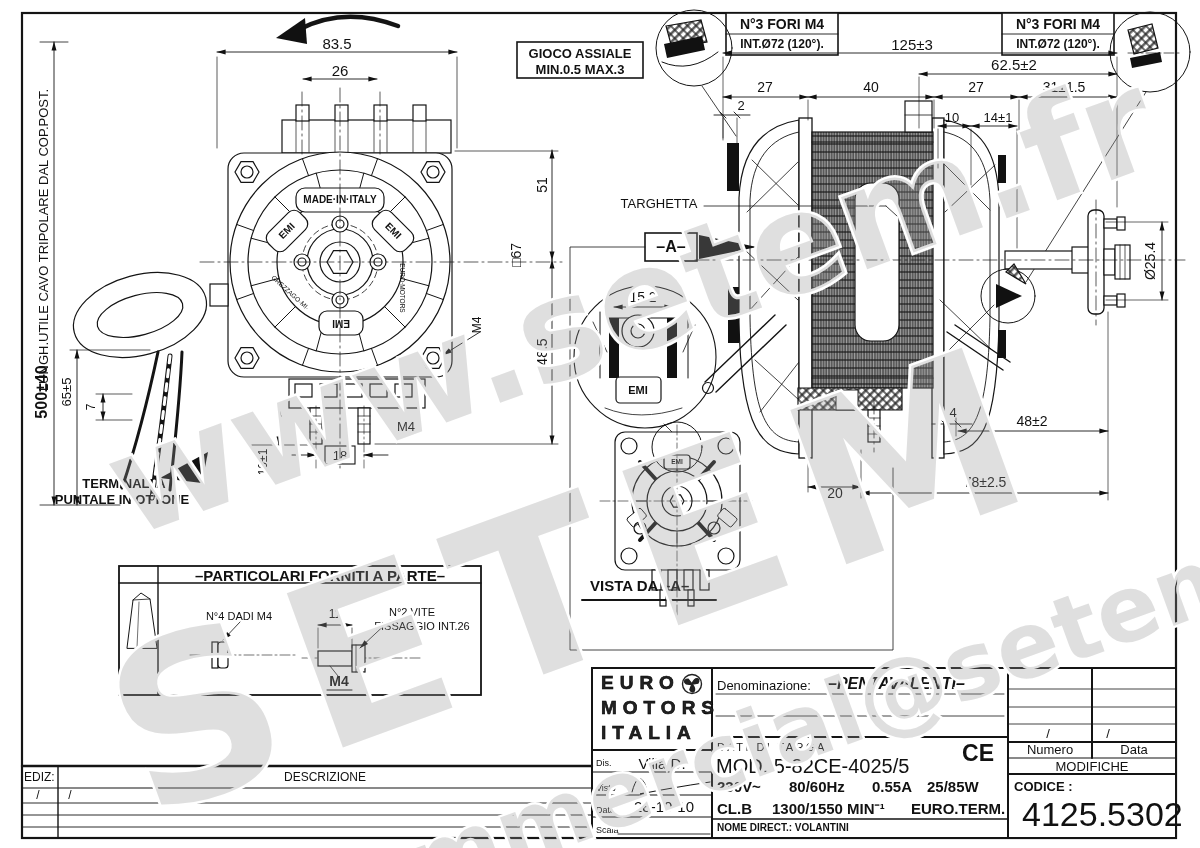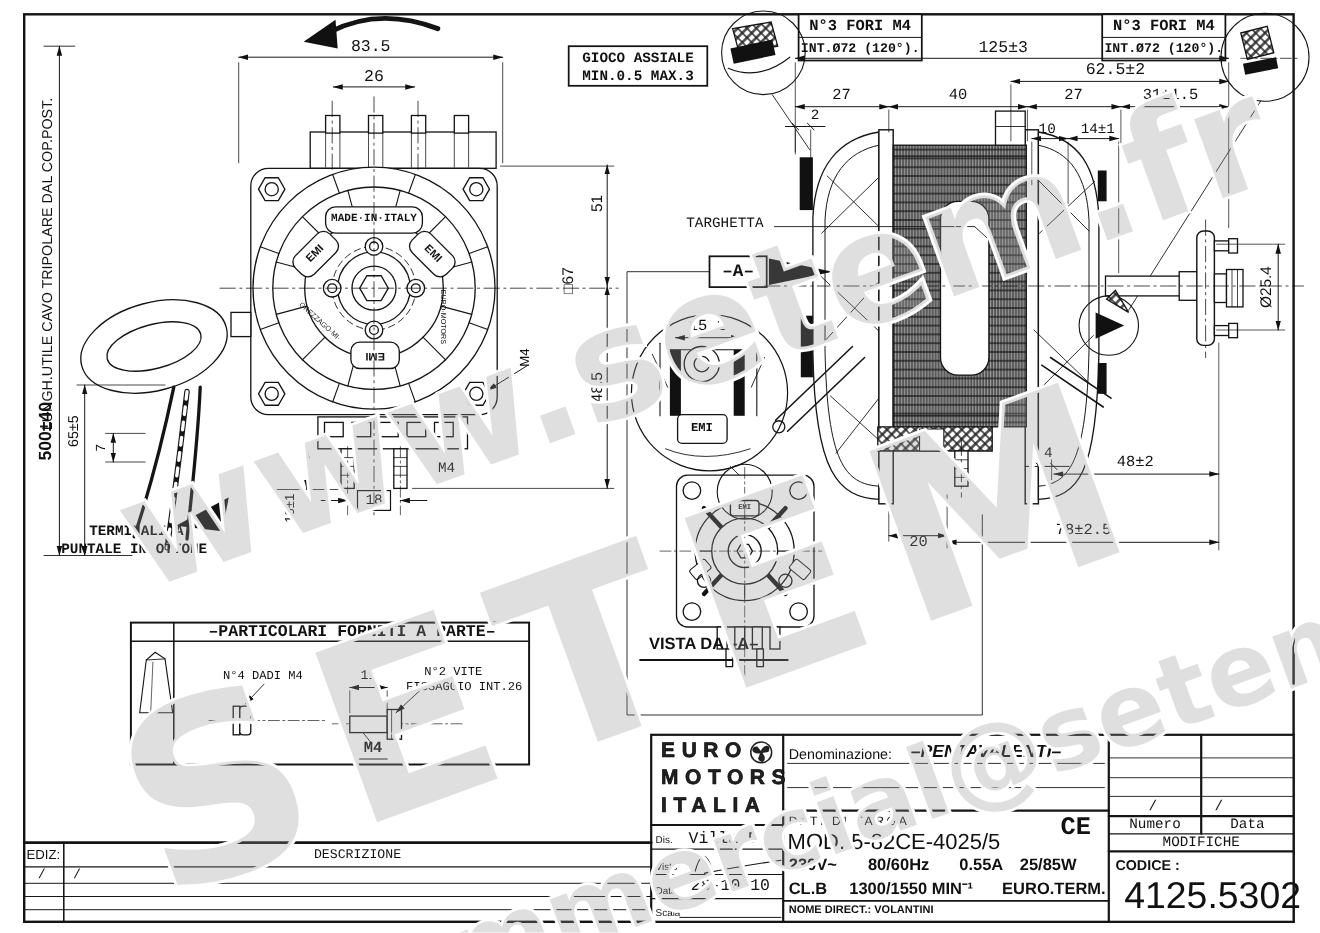--- a/index.html
+++ b/index.html
@@ -2,21 +2,21 @@
 <html><head>
 <meta charset="utf-8">
 <style>
   html,body{margin:0;padding:0;background:#fff;}
   #sheet{position:relative;width:1200px;height:848px;background:#fff;overflow:hidden;
          font-family:"Liberation Sans",sans-serif;}
   #art{position:absolute;left:0;top:0;z-index:1;}
   #wm{position:absolute;left:0;top:0;z-index:4;pointer-events:none;}
   .lbl{position:absolute;font-family:"Liberation Sans",sans-serif;color:#111;
        white-space:nowrap;line-height:1;z-index:3;}
-  .c{transform:translate(-50%,-50%);font-family:Liberation Mono, monospace;}
+  .c{transform:translate(-50%,-50%);}
   .v{transform:translate(-50%,-50%) rotate(-90deg);}
   .r45{transform:translate(-50%,-50%) rotate(45deg);}
   .rm45{transform:translate(-50%,-50%) rotate(-45deg);}
   .r90{transform:translate(-50%,-50%) rotate(90deg);}
   .r42{transform:translate(-50%,-50%) rotate(42deg);}
   .r180{transform:translate(-50%,-50%) rotate(180deg);}
   .b{font-weight:bold;}
   .i{font-style:italic;}
   .f6{font-size:6.5px}.f7{font-size:10px}.f9{font-size:9px}.f10{font-size:10px}
   .f11{font-size:11px}.f12{font-size:12px}.f13{font-size:13px}.f14{font-size:14px}

